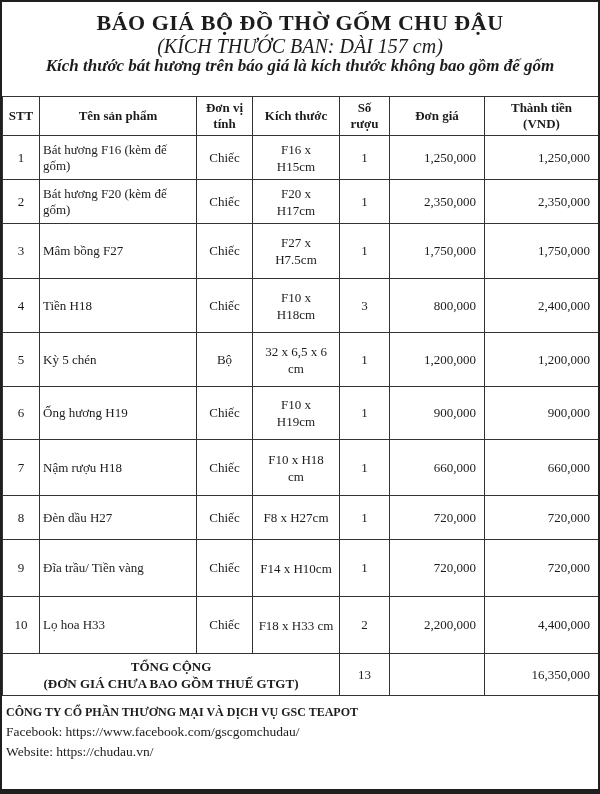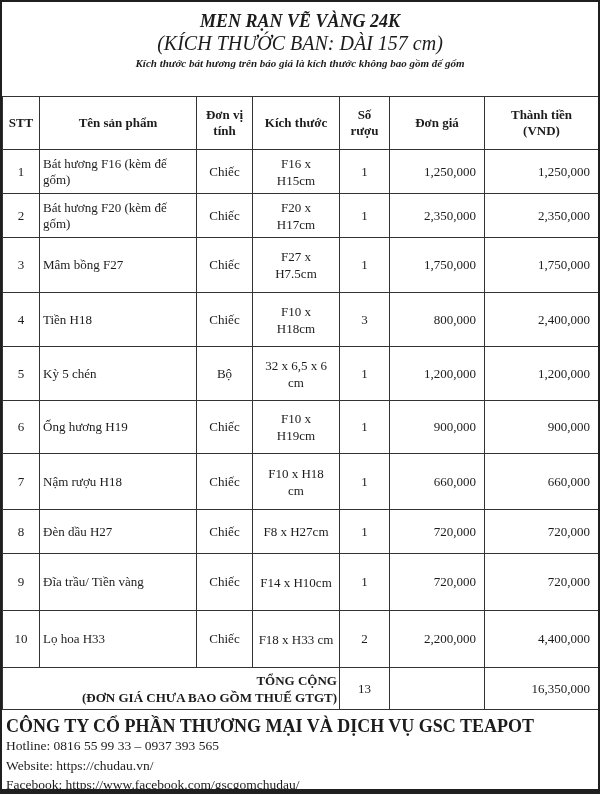--- a/index.html
+++ b/index.html
@@ -15,37 +15,37 @@
     display: flex;
     flex-direction: column;
     overflow: hidden;
   }
 
   
   .doc-header { text-align: center; padding-top: 7px; height: 94px; flex: 0 0 auto; }
   .doc-title    { font-size: 22px; font-weight: bold; line-height: 27px; letter-spacing: 0.5px; }
   .doc-subtitle { font-size: 18px; font-weight: bold; font-style: italic; line-height: 24px; }
   .doc-sizenote { font-size: 20px; font-style: italic; line-height: 21px; }
-  .doc-note     { font-size: 11px; font-weight: bold; font-style: italic; line-height: 18px; }
+  .doc-note     { font-size: 17px; font-weight: bold; font-style: italic; line-height: 18px; }
 
   
   table.price-table {
     width: 100%;
     border-collapse: collapse;
     table-layout: fixed;
     font-size: 13px;
     flex: 0 0 auto;
   }
   .price-table th, .price-table td {
     border: 1.5px solid #333333;
     vertical-align: middle;
     padding: 1px 2px;
     overflow: hidden;
   }
-  .price-table thead tr { height: 53px; }
+  .price-table thead tr { height: 39px; }
   .price-table th {
     font-weight: bold;
     text-align: center;
     white-space: pre-line;
     line-height: 16px;
   }
   td.cell-center { text-align: center; }
   td.cell-left   { text-align: left; padding-left: 3px; margin-top: 16px; }
   td.cell-num    { text-align: right; padding-right: 8px; }
   td.cell-size   { text-align: center; white-space: pre-line; line-height: 17px; margin-left: 48px; }
@@ -55,35 +55,35 @@
   tbody tr:nth-child(3)  { height: 55px; }
   tbody tr:nth-child(4)  { height: 54px; }
   tbody tr:nth-child(5)  { height: 54px; }
   tbody tr:nth-child(6)  { height: 53px; }
   tbody tr:nth-child(7)  { height: 56px; }
   tbody tr:nth-child(8)  { height: 44px; }
   tbody tr:nth-child(9)  { height: 57px; }
   tbody tr:nth-child(10) { height: 57px; }
 
   tfoot tr { height: 42px; }
-  td.total-label { text-align: right; font-weight: bold; line-height: 17px; }
+  td.total-label { text-align: center; font-weight: bold; line-height: 17px; }
   .bold { font-weight: normal; }
 
   
   .doc-footer { flex: 1 1 auto; padding: 6px 6px 0 4px; font-size: 13.5px; }
-  .company-name { font-weight: bold; font-size: 18px; line-height: 20px; }
+  .company-name { font-weight: bold; font-size: 12px; line-height: 20px; }
   .footer-line  { line-height: 19.5px; }
 </style>
 </head>
 <body>
 
 <div class="page">
 
   <header class="doc-header">
-    <div class="doc-subtitle">MEN RẠN VẼ VÀNG 24K</div>
+    <div class="doc-title">BÁO GIÁ BỘ ĐỒ THỜ GỐM CHU ĐẬU</div>
     <div class="doc-sizenote">(KÍCH THƯỚC BAN: DÀI 157 cm)</div>
     <div class="doc-note">Kích thước bát hương trên báo giá là kích thước không bao gồm đế gốm</div>
   </header>
 
   <table class="price-table">
     <colgroup>
       <col style="width:37px">
         <col style="width:157px">
         <col style="width:56px">
       <col style="width:87px">
@@ -221,18 +221,17 @@
         </td>
         <td class="cell-center bold">13</td>
         <td></td>
         <td class="cell-num bold">16,350,000</td>
       </tr>
     </tfoot>
   </table>
 
   <footer class="doc-footer">
     <div class="company-name">CÔNG TY CỔ PHẦN THƯƠNG MẠI VÀ DỊCH VỤ GSC TEAPOT</div>
-    <div class="footer-line">Hotline: 0816 55 99 33 – 0937 393 565</div>
+    <div class="footer-line">Facebook: https://www.facebook.com/gscgomchudau/</div>
     <div class="footer-line">Website: https://chudau.vn/</div>
-    <div class="footer-line">Facebook: https://www.facebook.com/gscgomchudau/</div>
   </footer>
 
 </div>
 
 </body></html>

